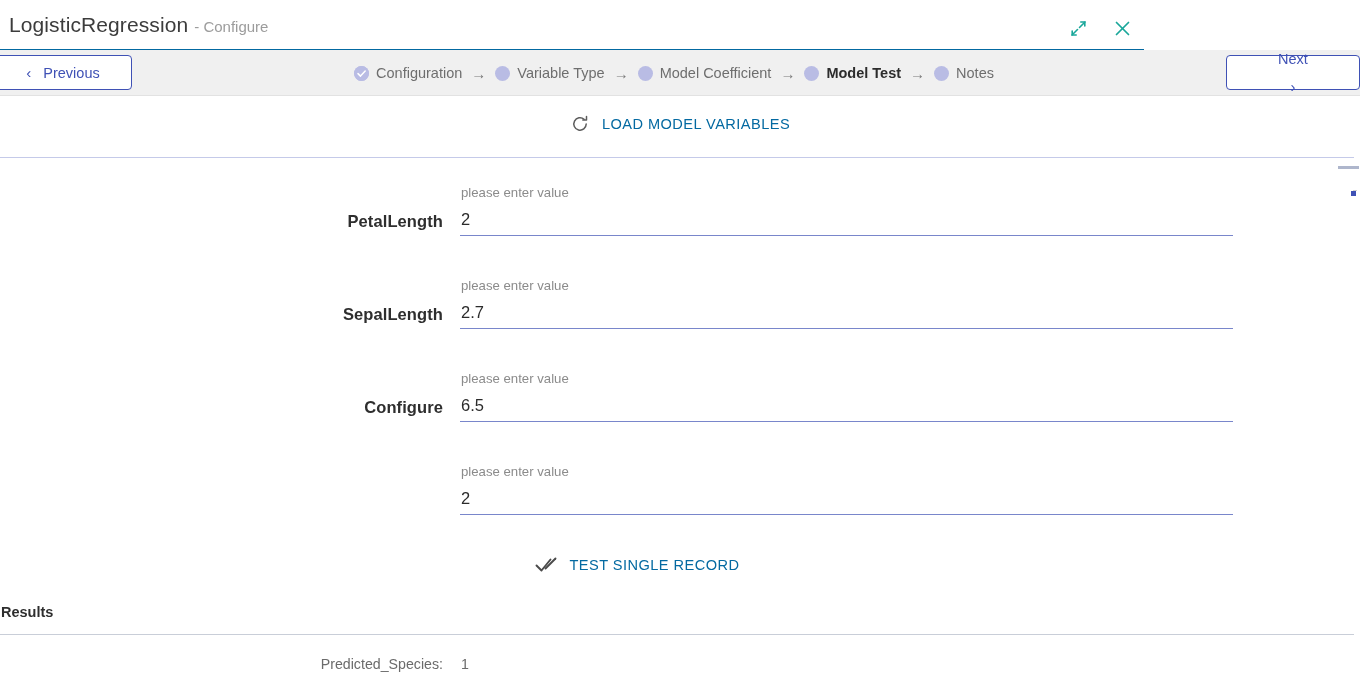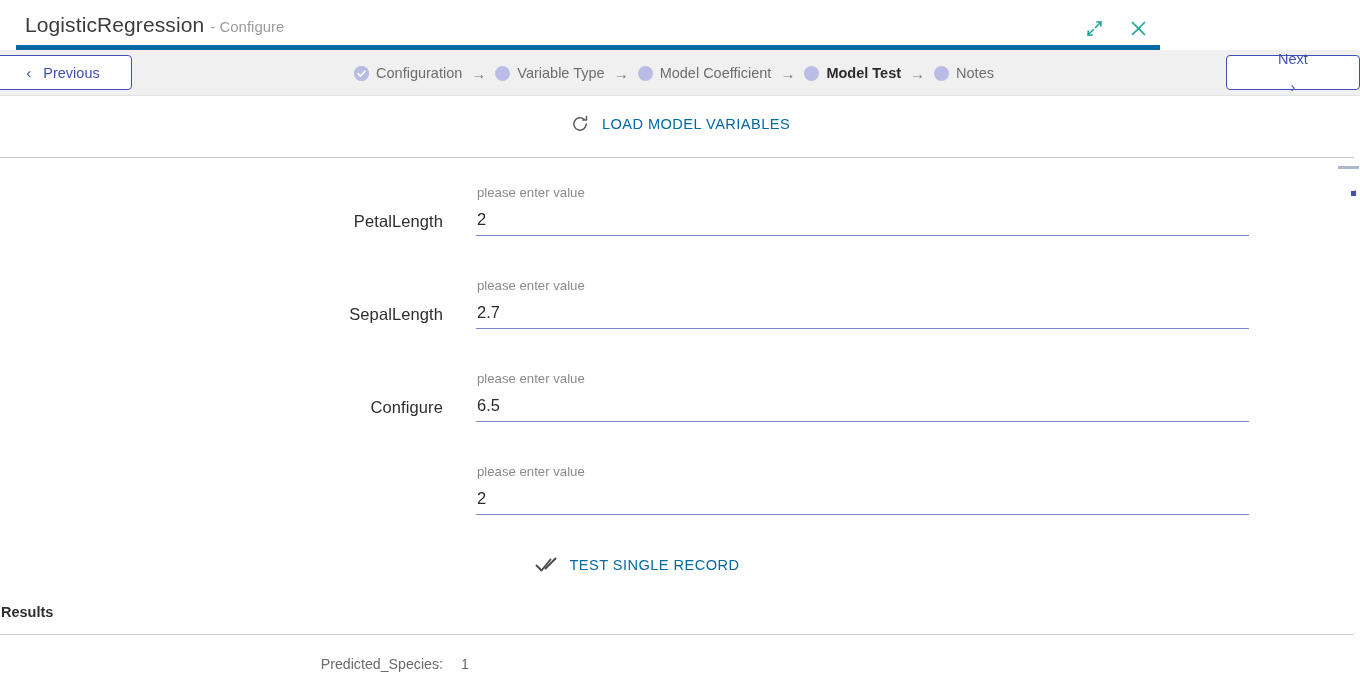--- a/index.html
+++ b/index.html
@@ -27,25 +27,25 @@
     transform: translateX(-50%);
     width: 38px;
     height: 5px;
     border-radius: 3px;
     background: #d4d4d4;
   }
 
   
   .titlebar {
     position: absolute;
-    top: 0; left: 16px;
+    top: 0; left: 0;
     width: 1144px;
     height: 50px;
     background: #ffffff;
-    border-bottom: 5px solid #0369a1;
+    border-bottom: 1px solid #0369a1;
   }
   .title-wrap {
     position: absolute;
     left: 9px;
     top: 13px;
     display: flex;
     align-items: baseline;
     gap: 6px;
     white-space: nowrap;
   }
@@ -212,26 +212,26 @@
     height: 93px;
   }
   .field-label {
     position: absolute;
     left: 0;
     top: 38px;
     width: 443px;
     text-align: right;
     font-size: 16.5px;
     color: #2e2e2e;
-    font-weight: normal;
+    font-weight: bold;
     letter-spacing: 0.1px;
   }
   .field-input-wrap {
     position: absolute;
-    left: 476px;
+    left: 460px;
     top: 0;
     width: 773px;
   }
   .field-placeholder {
     font-size: 13.2px;
     color: #8b8b8b;
     line-height: 1;
     padding-left: 1px;
     margin-top: 12px;
   }

